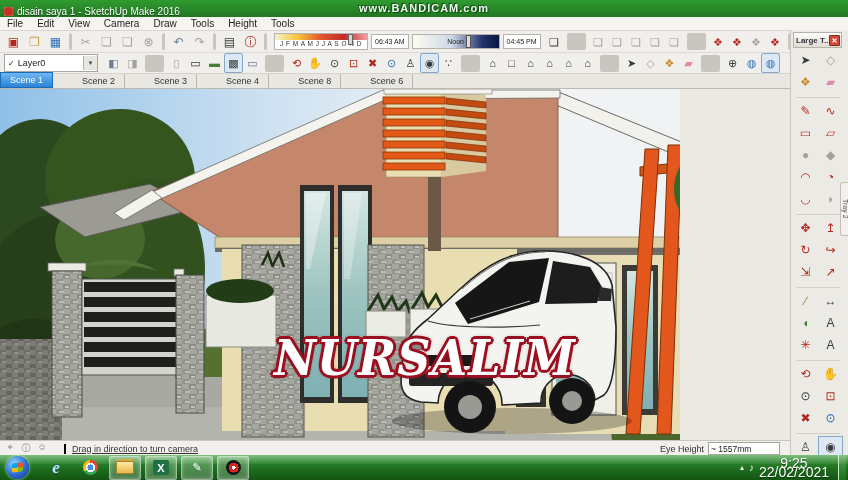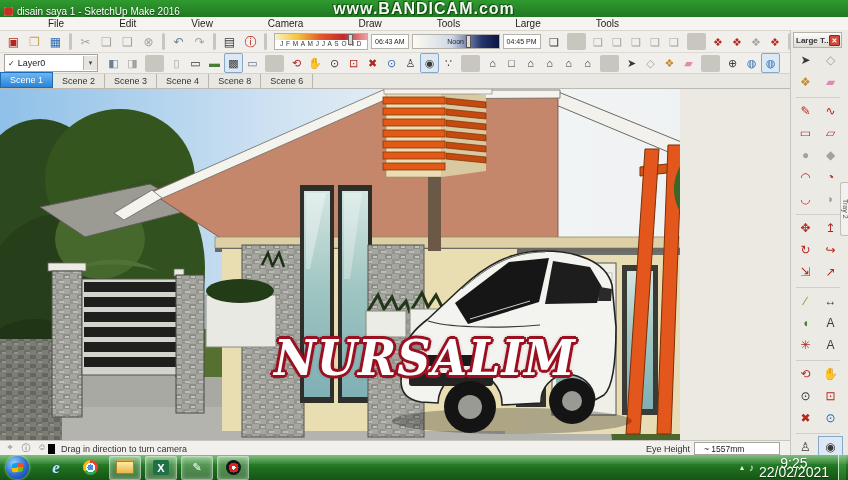--- a/index.html
+++ b/index.html
@@ -6,26 +6,26 @@
   #stage{position:relative;width:848px;height:480px;overflow:hidden;
          font-family:"Liberation Sans",sans-serif;background:#ece9e2;
          -webkit-font-smoothing:antialiased;}
   
   #topbar{position:absolute;left:0;top:0;width:848px;height:23px;
     background:linear-gradient(#2f9b2f,#1c6b1c);display:flex;align-items:center;}
   #win-title{display:flex;align-items:center;gap:4px;padding-left:4px;color:#fff;
     font-size:10px;text-shadow:0 1px 1px #0a3a0a;white-space:nowrap;}
   .su-logo{width:9px;height:9px;background:#c62f21;border-radius:2px;box-shadow:inset 0 0 1px #fff;}
   #watermark{position:absolute;left:0;top:0;width:100%;text-align:center;color:#f2f7f2;
-    font-size:16px;font-weight:bold;letter-spacing:1px;line-height:17px;
+    font-size:11px;font-weight:bold;letter-spacing:1px;line-height:17px;
     text-shadow:1px 1px 1px #0c4a0c,-1px -1px 1px #0c4a0c;}
   
   #menubar{position:absolute;left:0;top:17px;width:848px;height:13px;background:#f6f4f0;
     border-bottom:1px solid #d9d6cf;display:flex;align-items:center;font-size:10px;color:#222;}
-  .menu-item{padding:12px 7px;cursor:default;margin-left:41px;}
+  .menu-item{padding:12px 7px;cursor:default;}
   
   #toolbar1{position:absolute;left:0;top:31px;width:790px;height:21px;background:#f1efec;
     border-bottom:1px solid #dedbd4;display:flex;align-items:center;padding-left:3px;}
   #toolbar2{position:absolute;left:0;top:53px;width:790px;height:20px;background:#f1efec;
     border-bottom:1px solid #d6d3cc;display:flex;align-items:center;padding-left:4px;}
   .tbtn{width:19px;height:18px;line-height:18px;text-align:center;font-size:12px;
     border:1px solid transparent;border-radius:2px;flex:0 0 auto;}
   .tbtn.small{width:17px;font-size:11px;}
   .tsep{width:1px;height:15px;background:#c9c6c0;margin:0 3px;flex:0 0 auto;}
   .active{background:#dce8f4;border:1px solid #86a7c6;}
@@ -47,21 +47,21 @@
   #time-marker{position:absolute;left:62%;top:0;width:3px;height:11px;background:#dcdcdc;border:1px solid #555;}
   
   #layercombo{display:flex;align-items:center;height:16px;border:1px solid #a8a5a0;background:#fff;
     width:92px;font-size:9px;color:#222;margin-right:6px;flex:0 0 auto;}
   #layercombo .check{padding:0 3px;font-size:8px;}
   #layercombo .val{flex:1;}
   #layercombo .drop{width:13px;height:14px;background:#e7e5e0;border-left:1px solid #b5b2ac;
     text-align:center;font-size:7px;line-height:14px;color:#444;}
   
   #scenetabs{position:absolute;left:0;top:74px;width:790px;height:14px;background:#e9e7e2;
-    border-bottom:1px solid #bcb9b2;display:flex;align-items:flex-end;font-size:9px;color:#333;}
+    border-bottom:1px solid #bcb9b2;display:flex;align-items:flex-end;font-size:9px;color:#333;gap:20px;}
   .scenetab{padding:1px 9px;border-right:1px solid #b9b6af;height:12px;line-height:12px;white-space:nowrap;}
   .scenetab.activetab{background:linear-gradient(#6db6f2,#2a84d8);color:#fff;border:1px solid #1d6bb4;}
   
   #viewport{position:absolute;left:0;top:89px;width:680px;height:351px;overflow:hidden;background:#dfe9f2;}
   #brand{position:absolute;left:255px;top:242px;width:340px;text-align:center;
     font-family:"DejaVu Serif",serif;font-style:italic;font-weight:bold;font-size:46px;
     letter-spacing:1px;color:#fff;transform:scaleY(1.05);
     text-shadow:-3px 0 #9a1020,3px 0 #9a1020,0 -3px #9a1020,0 3px #9a1020,
       -2px -2px #9a1020,2px 2px #9a1020,-2px 2px #9a1020,2px -2px #9a1020,0 0 5px #700a18;}
   
@@ -76,24 +76,24 @@
   .ltool{height:20px;line-height:20px;text-align:center;font-size:12px;border:1px solid transparent;}
   .ltool.active{background:#dce8f4;border:1px solid #86a7c6;}
   .ltool.lsep{grid-column:1/-1;height:4px;border:none;border-bottom:1px solid #d2cfc9;margin:0 3px 2px;}
   #tray-tab{position:absolute;right:0;top:152px;width:8px;height:52px;background:#f3f1ed;
     border:1px solid #c2bfb8;border-right:none;border-radius:3px 0 0 3px;
     writing-mode:vertical-rl;font-size:7px;color:#555;text-align:center;}
   
   #statusbar{position:absolute;left:0;top:440px;width:790px;height:15px;background:#f1f0ed;
     border-top:1px solid #c9c6c0;display:flex;align-items:center;font-size:9px;color:#333;}
   .stico{width:12px;text-align:center;font-size:9px;color:#777;margin-left:4px;}
-  #hint{margin-left:0;border-left:7px solid #000000;padding-left:6px;}
+  #hint{margin-left:16px;border-left:2px solid #000000;padding-left:6px;text-decoration:underline;}
   #eyebox{margin-left:auto;display:flex;align-items:center;gap:4px;padding-right:10px;}
   #eyeval{width:66px;height:11px;border:1px solid #a8a5a0;background:#fff;font-size:8.5px;
-    font-family:"Liberation Sans",sans-serif;color:#222;padding:0 9px;}
+    font-family:"Liberation Sans",sans-serif;color:#222;padding:0 2px;}
   
   #taskbar{position:absolute;left:0;top:455px;width:848px;height:25px;
     background:linear-gradient(#3a9b3a,#1e6e1e 55%,#145414);display:flex;align-items:center;}
   #taskbar::before{content:"";position:absolute;left:0;top:0;width:100%;height:9px;
     background:linear-gradient(rgba(255,255,255,.35),rgba(255,255,255,.05));}
   .tk{position:relative;flex:0 0 auto;display:flex;align-items:center;justify-content:center;}
   .appbox{width:30px;height:22px;margin:0 2px;border-radius:2px;}
   .appbox.openapp{background:rgba(255,255,255,.22);border:1px solid rgba(255,255,255,.45);
     box-shadow:inset 0 0 4px rgba(255,255,255,.4);}
   .app-start{width:23px;height:23px;margin:0 10px 0 6px;border-radius:50%;
@@ -137,21 +137,21 @@
   </div>
 
   <div id="menubar">
 
   <span class="menu-item">File</span>
       <span class="menu-item">Edit</span>
       <span class="menu-item">View</span>
       <span class="menu-item">Camera</span>
       <span class="menu-item">Draw</span>
       <span class="menu-item">Tools</span>
-      <span class="menu-item">Large</span>
+      <span class="menu-item">Height</span>
       <span class="menu-item">Tools</span>
     </div>
 
   <div id="toolbar1">
     <span style="display:flex;align-items:center">
 
     <span class="tbtn c-red">▣</span>
         <span class="tbtn c-tan">❐</span>
         <span class="tbtn c-blue">▦</span>
         <span class="tbtn tsep"></span>

